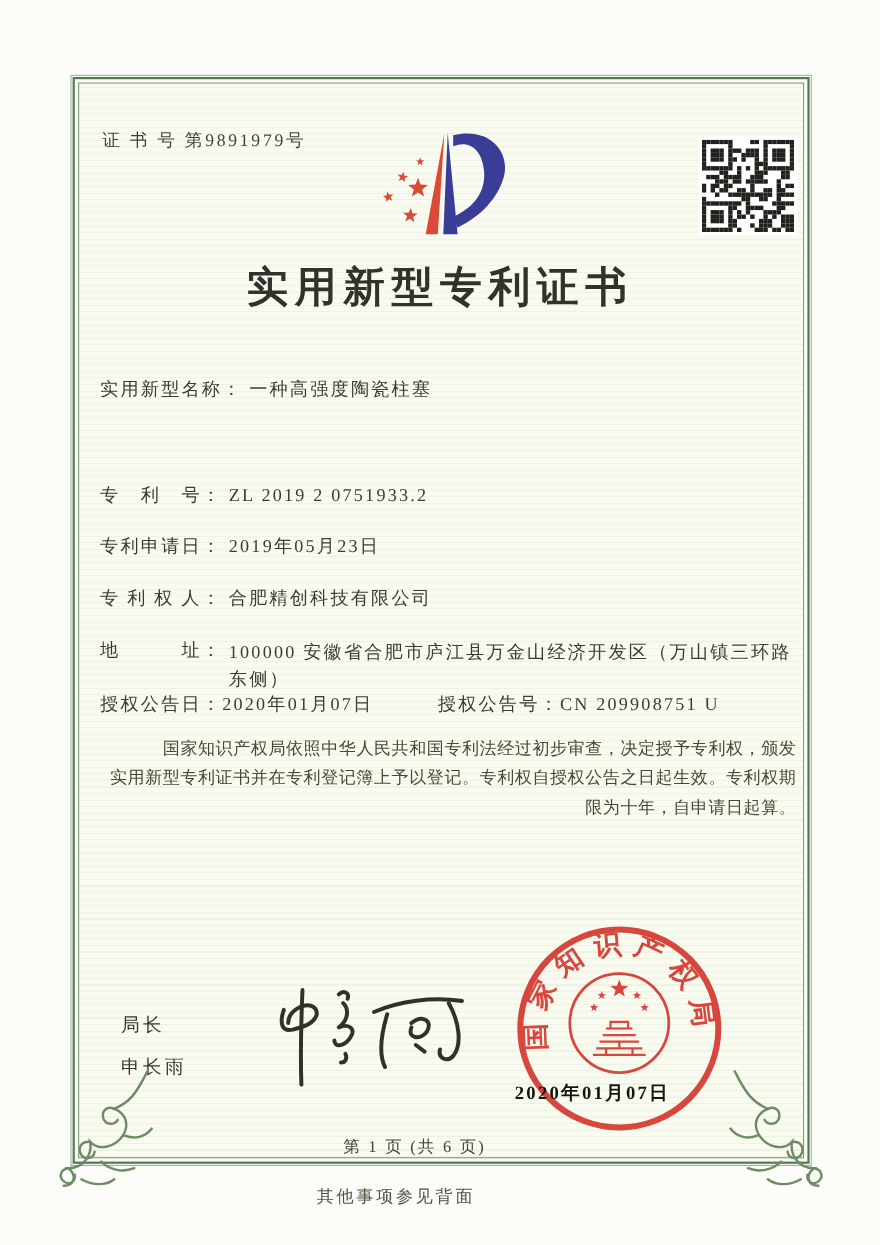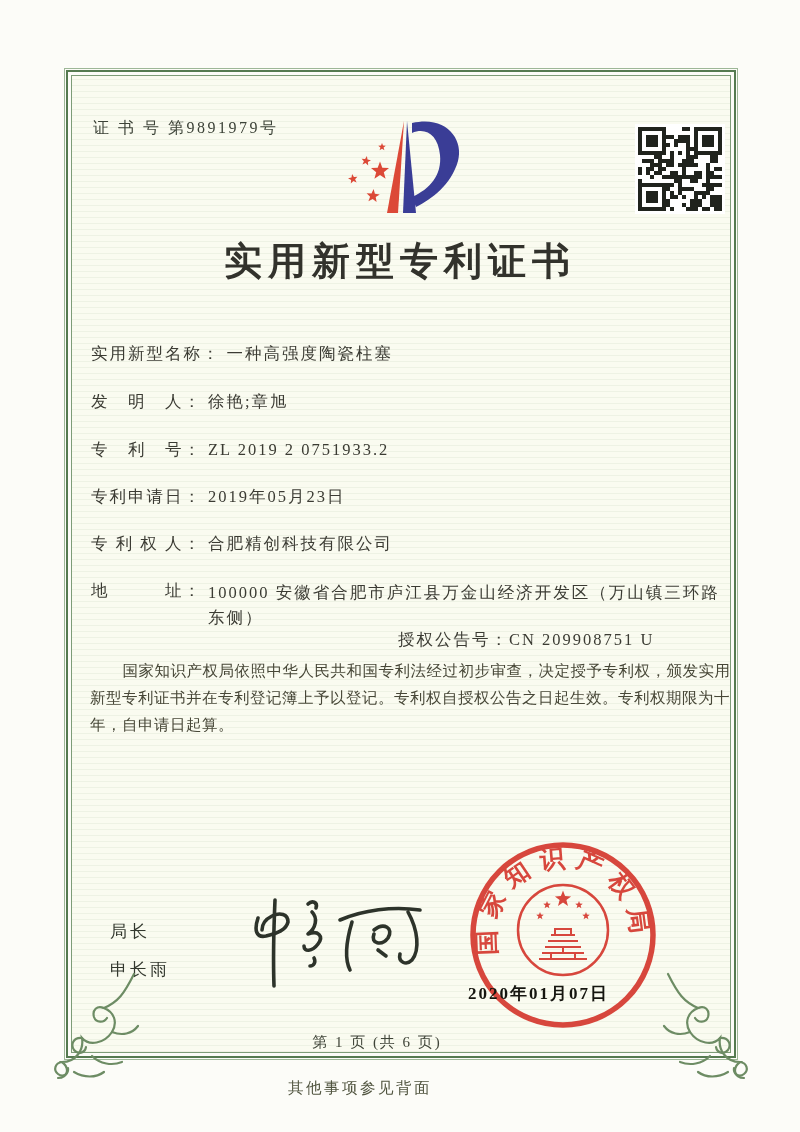--- a/index.html
+++ b/index.html
@@ -35,21 +35,21 @@
   .row{left:91px;font-size:16.5px;letter-spacing:2px;color:#3b3b33;white-space:nowrap;}
   .row .lab{margin-right:6px;}
   .row .val{}
   .row .val.addr{display:inline-block;width:516px;vertical-align:top;
                  white-space:normal;line-height:25px;}
 
   .grant-g{font-size:16.5px;letter-spacing:2px;color:#3b3b33;white-space:nowrap;}
 
   .body-text{left:88px;top:655px;width:648px;font-size:15.5px;letter-spacing:.5px;
              line-height:27px;color:#474737;}
-  .body-text p{margin:2px;text-indent:2.1em;}
+  .body-text p{margin:12px;text-indent:2.1em;text-align:right;}
 
   .director-title{left:110px;top:920px;font-size:17px;letter-spacing:3px;color:#33382e;text-align:center;}
   .director-name{left:110px;top:958px;font-size:17px;letter-spacing:3px;color:#33382e;}
 
   .sig-svg{left:228px;top:878px;z-index:2;}
   .seal-svg{left:463px;top:835px;z-index:2;}
   .seal-date{left:468px;top:982px;font-size:17px;font-weight:600;letter-spacing:2px;
              color:#15150f;z-index:3;}
 
   .page-info{left:377px;top:1033px;transform:translateX(-50%);font-size:15px;
@@ -333,36 +333,36 @@
         <rect x="76" y="80" width="4" height="4" fill="#20231d"></rect>
         <rect x="80" y="80" width="4" height="4" fill="#20231d"></rect>
       </svg>
   </div>
 
   <div class="abs row" style="top:343px">
     <span class="lab">实用新型名称：</span><span class="val">一种高强度陶瓷柱塞</span>
   </div>
 
   <div class="abs title">实用新型专利证书</div>
-  <div class="abs row" style="top:391px">
-    <span class="lab">发　明　人：</span><span class="val">徐艳;章旭</span>
-  </div>
   <div class="abs row" style="top:439px">
     <span class="lab">专　利　号：</span><span class="val">ZL 2019 2 0751933.2</span>
   </div>
   <div class="abs row" style="top:486px">
     <span class="lab">专利申请日：</span><span class="val">2019年05月23日</span>
   </div>
   <div class="abs row" style="top:533px">
     <span class="lab">专 利 权 人：</span><span class="val">合肥精创科技有限公司</span>
   </div>
   <div class="abs row" style="top:580px">
     <span class="lab">地　　　址：</span><span class="val addr">100000 安徽省合肥市庐江县万金山经济开发区（万山镇三环路东侧）</span>
   </div>
 
+  <div class="abs grant-g" style="left:91px;top:629px">
+    <span>授权公告日：</span><span>2020年01月07日</span>
+  </div>
   <div class="abs grant-g" style="left:398px;top:629px">
     <span>授权公告号：</span><span>CN 209908751 U</span>
   </div>
 
   <div class="abs body-text">
     <p>国家知识产权局依照中华人民共和国专利法经过初步审查，决定授予专利权，颁发实用新型专利证书并在专利登记簿上予以登记。专利权自授权公告之日起生效。专利权期限为十年，自申请日起算。</p>
   </div>
 
   <div class="abs director-title">局长</div>
   <div class="abs director-name">申长雨</div>

